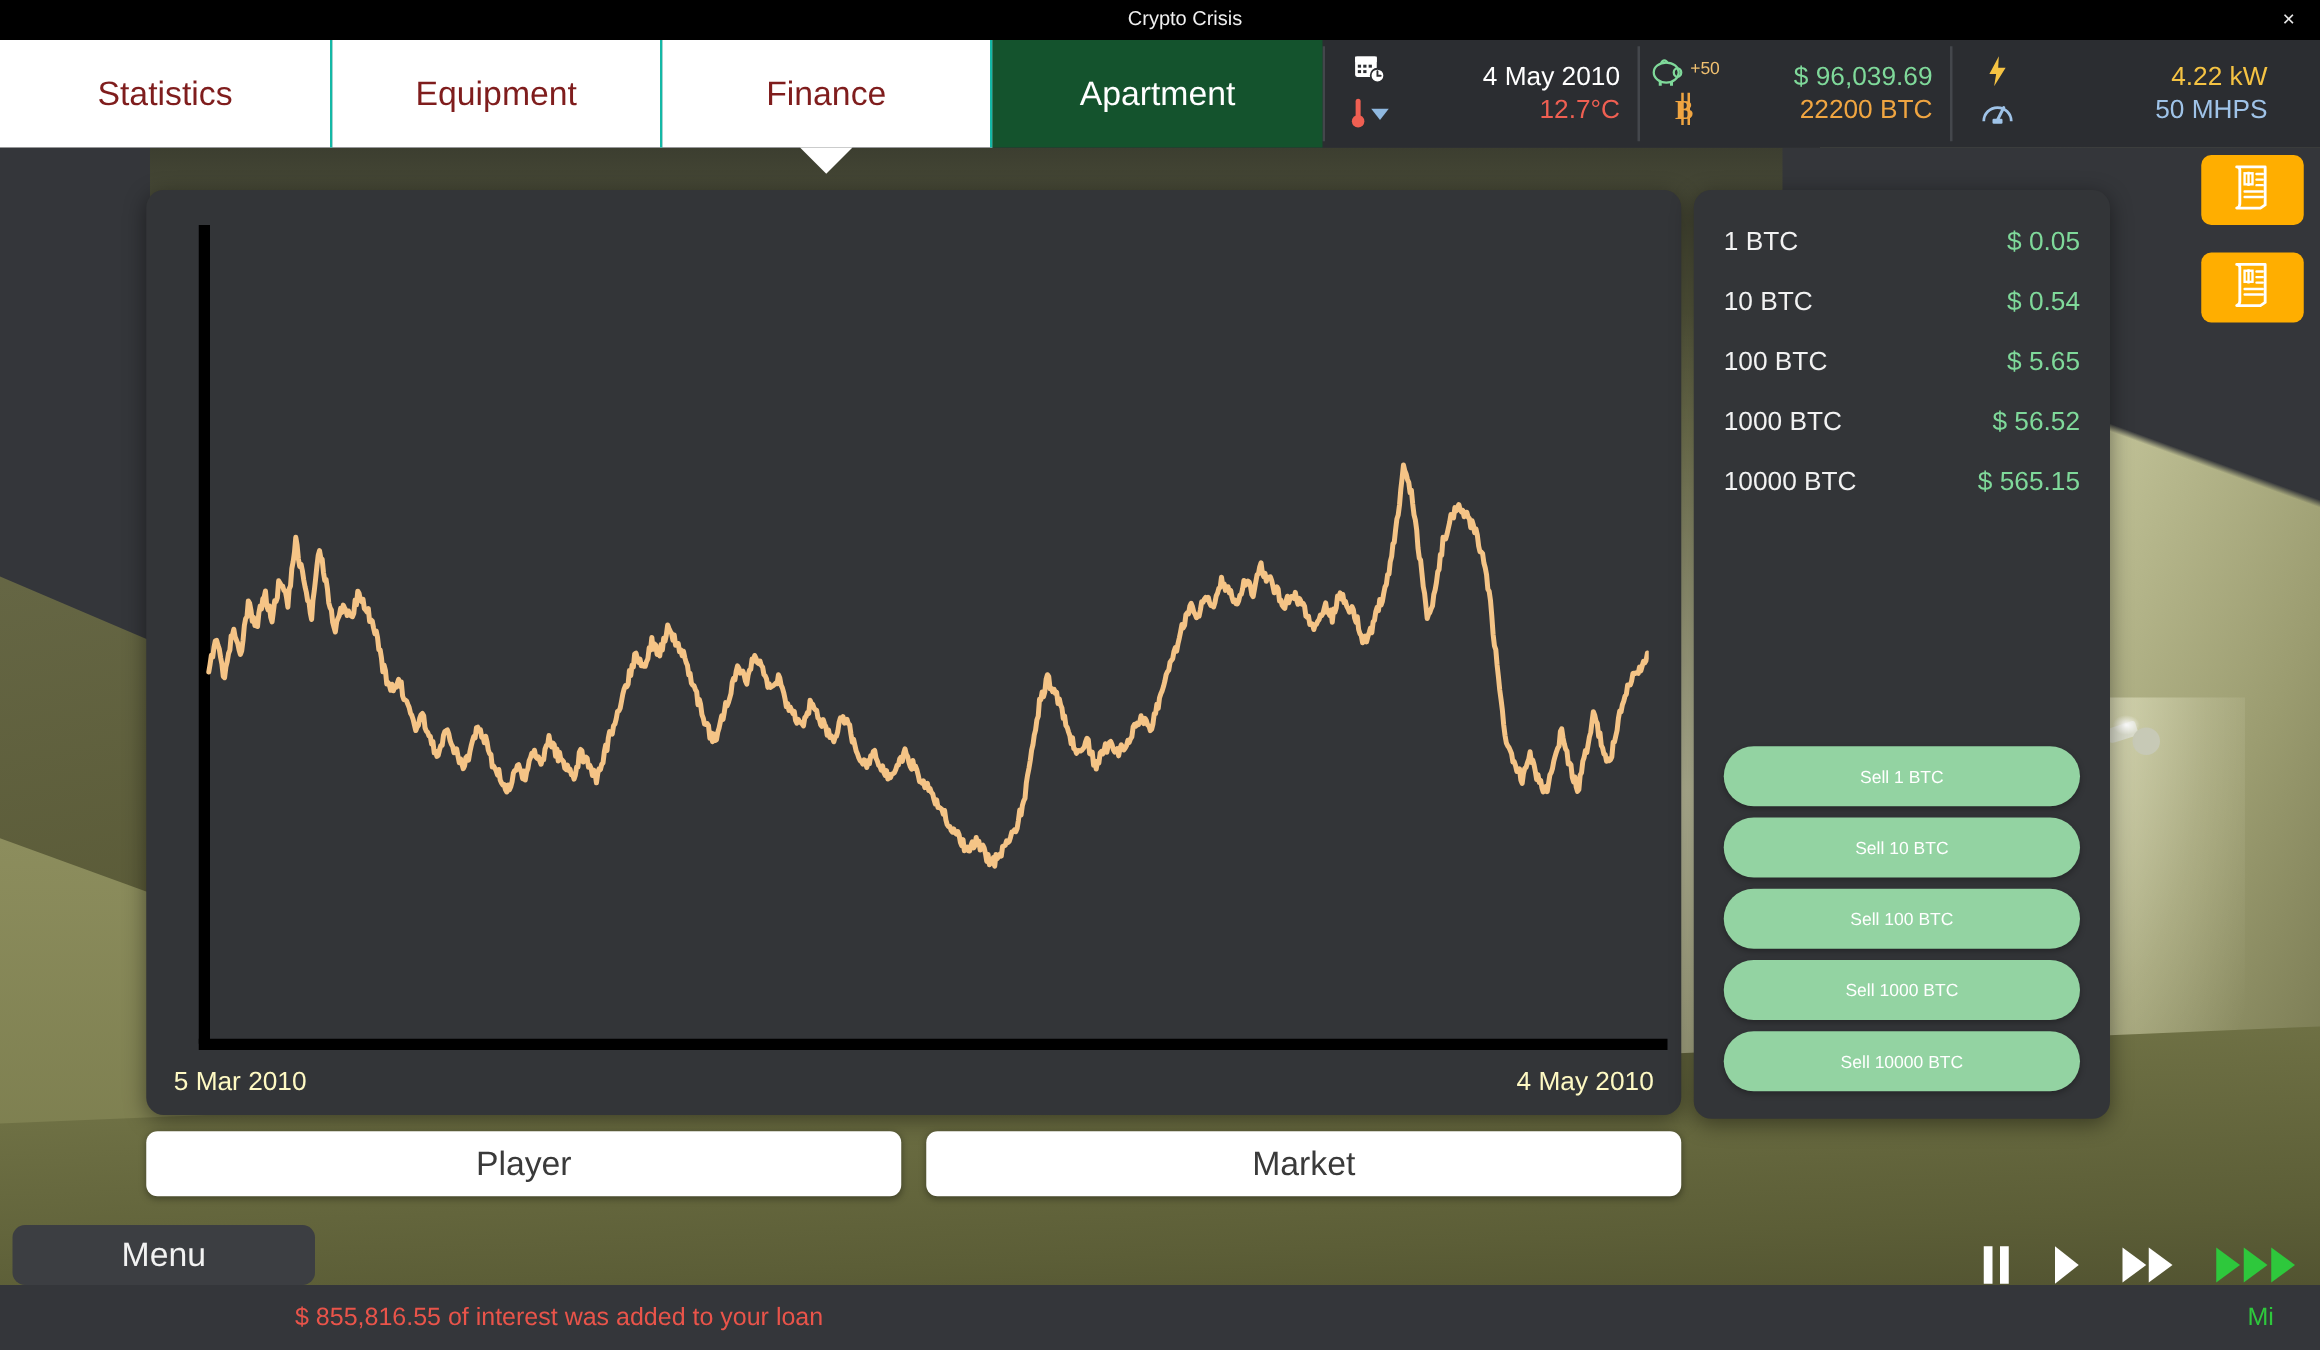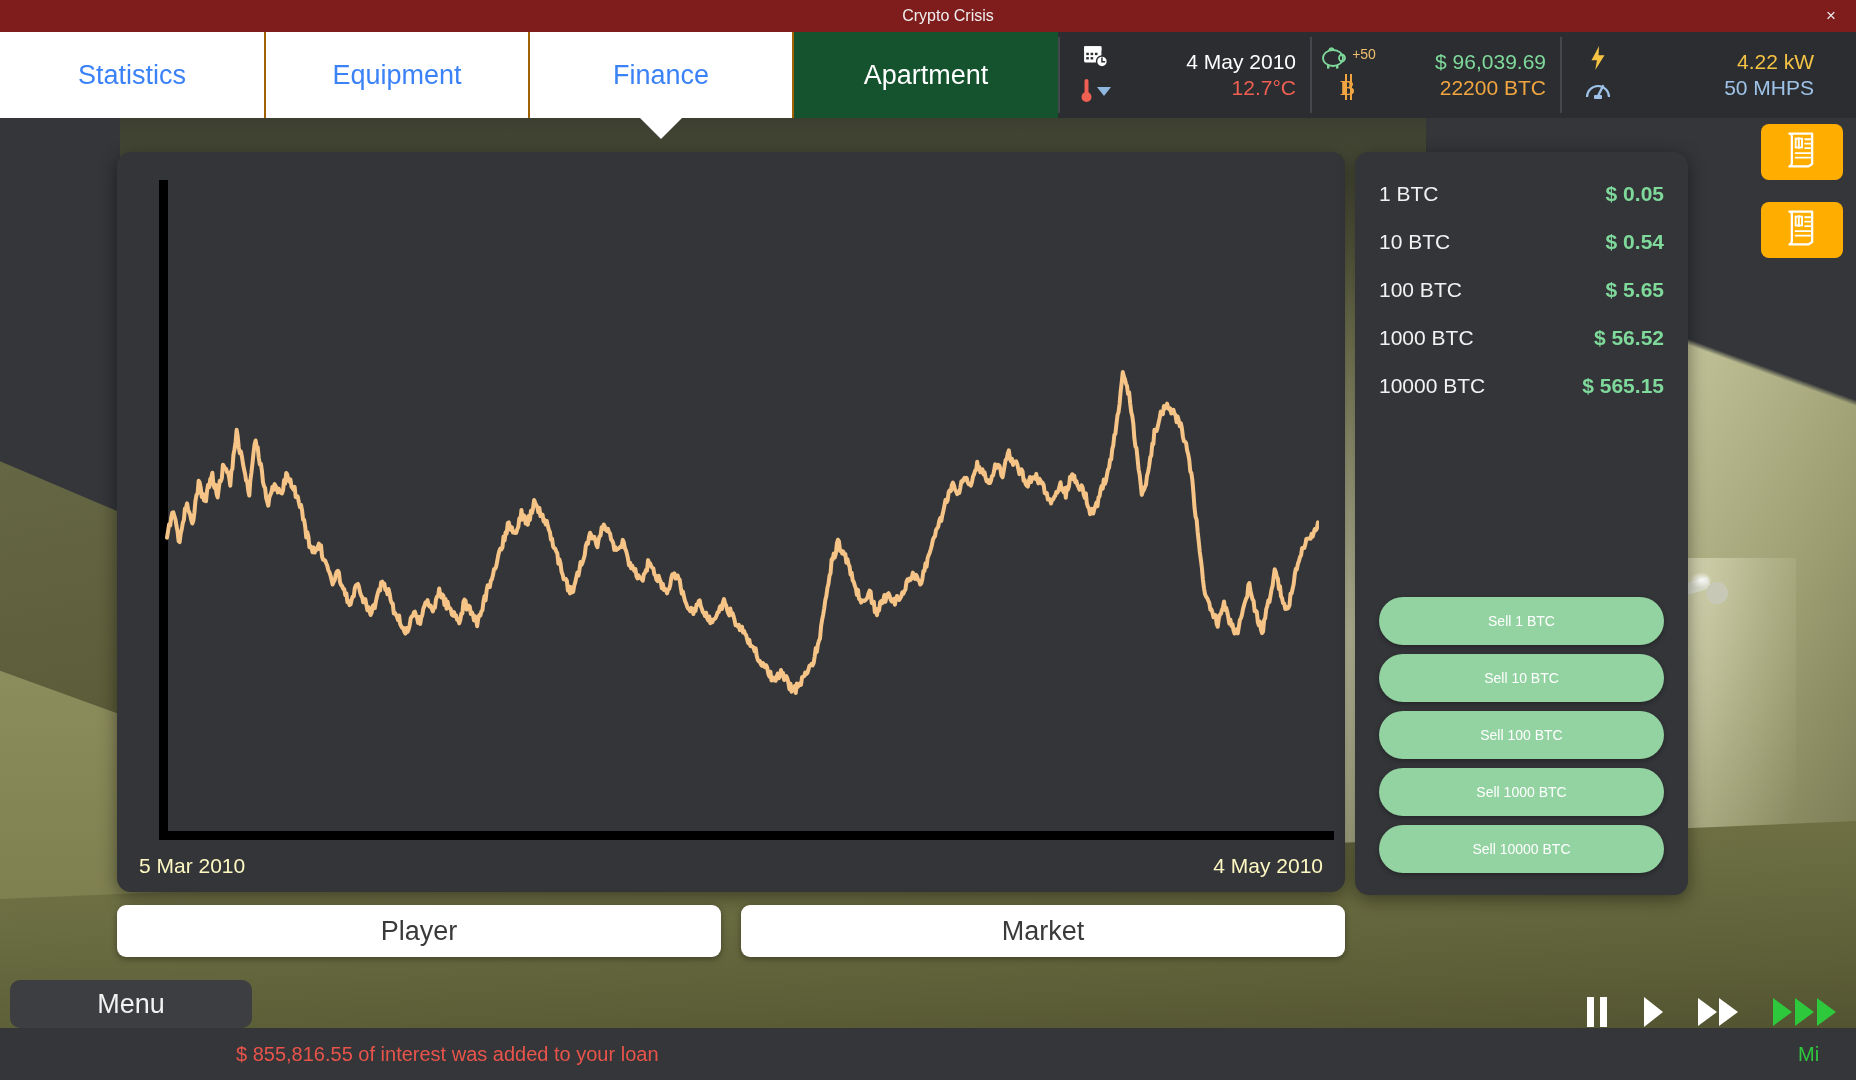--- a/index.html
+++ b/index.html
@@ -139,21 +139,21 @@
     left: 920px; top: 118px;
     width: 14px; height: 850px;
     background: linear-gradient(90deg, rgba(40,42,36,.5), rgba(120,122,90,.35));
   }
 
   
   .titlebar {
     position: absolute;
     left: 0; top: 0;
     width: 1856px; height: 32px;
-    background: #7f1d1d;
+    background: #000000;
     display: flex; align-items: center; justify-content: center; padding-left: 40px;
   }
   .titlebar .title {
     color: #f0f0f0;
     font-size: 16px;
   }
   .titlebar .close {
     position: absolute;
     right: 8px; top: 0;
     width: 34px; height: 32px;
@@ -166,24 +166,24 @@
   .topbar {
     position: absolute;
     left: 0; top: 32px;
     width: 1856px; height: 86px;
     background: #2b2d31;
     display: flex;
   }
   .tabs { display: flex; height: 86px; }
   .tab {
     background: #ffffff;
-    color: #3b82f6;
+    color: #7f1d1d;
     font-size: 27px;
     display: flex; align-items: center; justify-content: center;
-    border-right: 2px solid #a16207;
+    border-right: 2px solid #14b8a6;
     position: relative;
     cursor: pointer;
   }
   .tab.t0 { width: 266px; }
   .tab.t1 { width: 264px; }
   .tab.t2 { width: 264px; }
   .tab.t3 { width: 264px; background: #14532d; color: #ffffff; border-right: none; }
   .tab .pointer {
     position: absolute;
     left: 50%; bottom: -21px;
@@ -284,21 +284,21 @@
     border-radius: 14px;
     box-shadow: 0 4px 18px rgba(0,0,0,.45);
     padding: 18px 24px;
   }
   .price-row {
     display: flex; justify-content: space-between; align-items: center;
     height: 48px;
     font-size: 21px;
   }
   .price-row .amt { color: #f2f2f2; }
-  .price-row .val { color: #7fd99a; font-weight: bold; }
+  .price-row .val { color: #7fd99a; }
   .sell-list {
     position: absolute;
     left: 24px; right: 24px; bottom: 22px;
     display: flex; flex-direction: column; gap: 9px;
   }
   .sell-btn {
     height: 48px;
     background: #93d3a2;
     border-radius: 24px;
     display: flex; align-items: center; justify-content: center;

